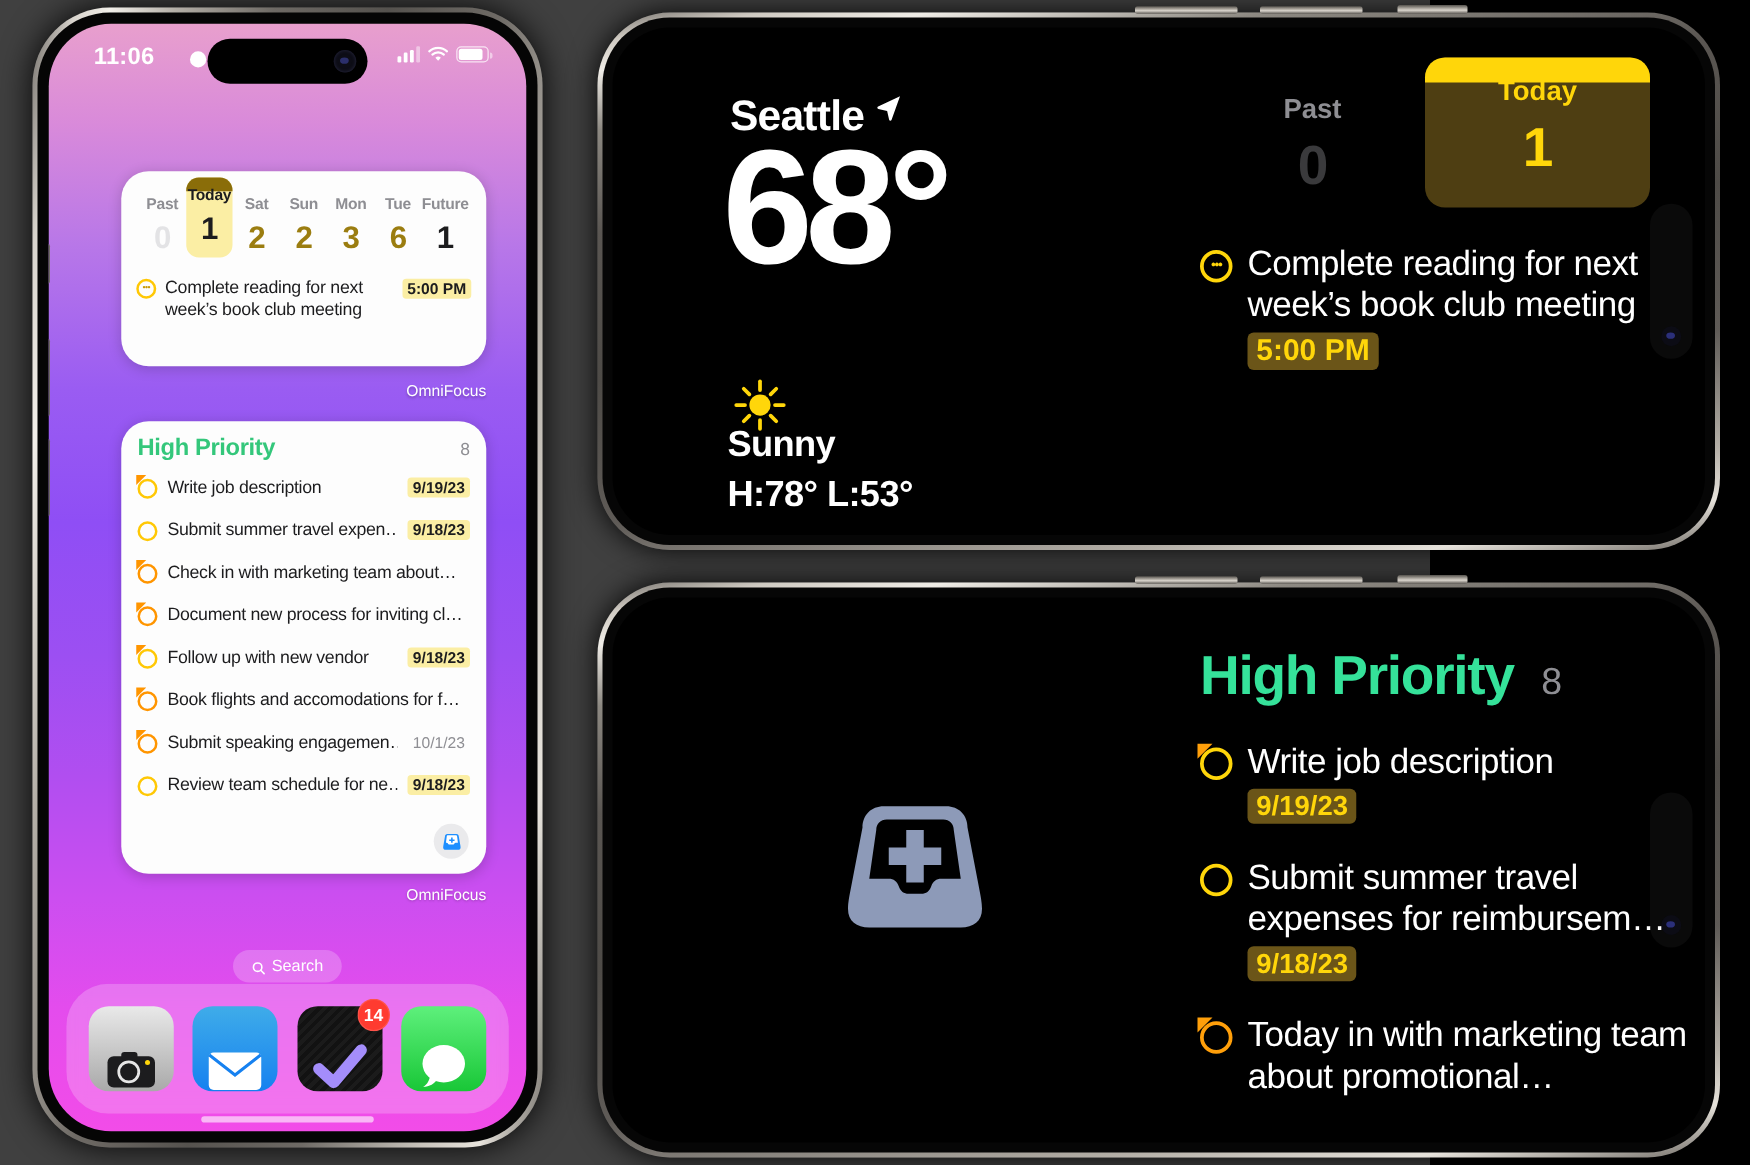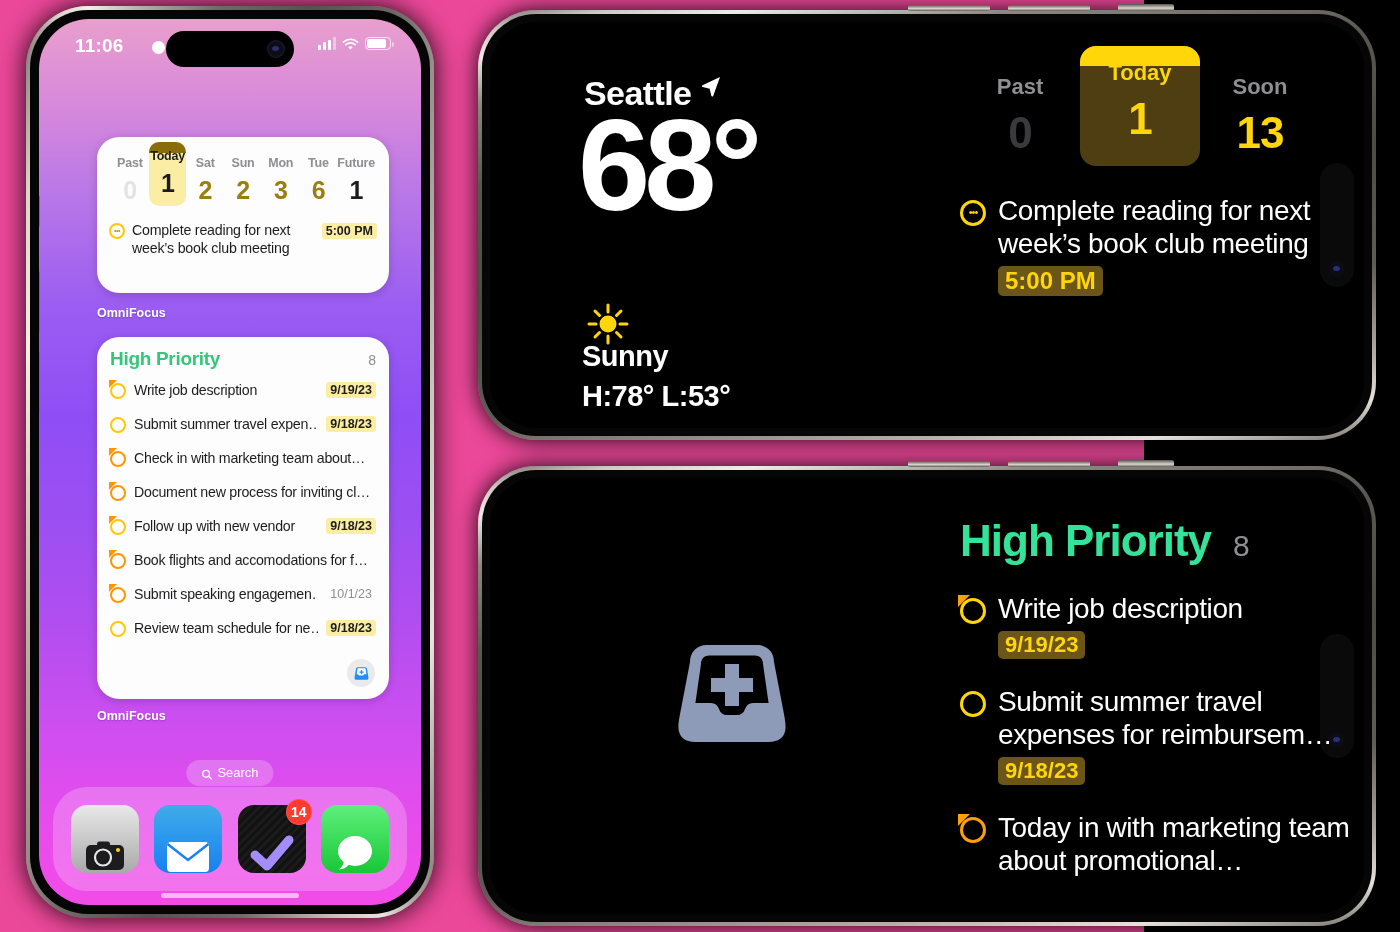--- a/index.html
+++ b/index.html
@@ -2,21 +2,21 @@
 <html><head>
 <meta charset="utf-8">
 <style>
   * { box-sizing: border-box; margin: 0; padding: 0; }
   html, body {
     width: 1400px; height: 932px;
     background: #000;
     font-family: "Liberation Sans", sans-serif;
     overflow: hidden;
   }
-  #stage { position: relative; width: 1144px; height: 932px; background: #ec4899; }
+  #stage { position: relative; width: 1144px; height: 932px; background: #404040; }
 
   
   #phone-portrait {
     position: absolute; left: 26px; top: 6px;
     width: 408px; height: 912px;
     border-radius: 62px;
     background: linear-gradient(100deg,#6b6762 0%,#d8d4cd 6%,#f2efe9 11%,#b5b0a8 20%,#6e6a65 34%,#55524e 50%,#6e6a65 66%,#c9c4bc 83%,#e8e4dd 91%,#77736d 100%);
     padding: 4px;
     box-shadow: 0 0 26px rgba(0,0,0,.9);
   }
@@ -72,21 +72,21 @@
 
   
   .widget {
     position: absolute;
     background: #fdfdfd;
     border-radius: 22px;
     box-shadow: 0 2px 10px rgba(0,0,0,.18);
   }
   #w-forecast { left: 58px; top: 118px; width: 292px; height: 156px; padding: 12px 12px 10px; }
   #w-priority { left: 58px; top: 318px; width: 292px; height: 362px; padding: 11px 13px 10px; }
-  .wlabel { position: absolute; width: 292px; text-align: left; font-size: 12.5px; font-weight: 700; color: #ffffff; text-shadow: 0 1px 2px rgba(0,0,0,.25); }
+  .wlabel { position: absolute; width: 292px; text-align: right; font-size: 12.5px; font-weight: 400; color: #ffffff; text-shadow: 0 1px 2px rgba(0,0,0,.25); }
   #lbl-forecast { left: 58px; top: 287px; }
   #lbl-priority { left: 58px; top: 690px; }
 
   
   .fc-row { display: flex; align-items: flex-start; justify-content: space-between; padding: 0 2px; position: relative; }
   .fc-col { flex: 1; text-align: center; position: relative; padding-top: 7px; }
   .fc-name { font-size: 12.5px; font-weight: 700; color: #8e8e93; letter-spacing: -.2px; }
   .fc-num  { font-size: 25px; font-weight: 700; color: #9b7d10; margin-top: 6px; letter-spacing: -.5px; }
   .fc-col.dim .fc-num { color: #e3e3e5; }
   .fc-col.dim .fc-name { color: #8e8e93; }
@@ -429,24 +429,20 @@
         <div class="dfc">
           <div class="dfc-row">
             <div class="dfc-col dim">
               <div class="dfc-name">Past</div>
               <div class="dfc-num">0</div>
             </div>
             <div class="dfc-col today">
               <div class="dfc-name">Today</div>
               <div class="dfc-num">1</div>
             </div>
-            <div class="dfc-col">
-              <div class="dfc-name">Soon</div>
-              <div class="dfc-num">13</div>
-            </div>
           </div>
           <div class="dfc-task">
             <span class="circ-l dots"></span>
             <span>
               <span class="dfc-task-text">Complete reading for next week’s book club meeting</span><br>
               <span class="dfc-time">5:00 PM</span>
             </span>
           </div>
         </div>
 

